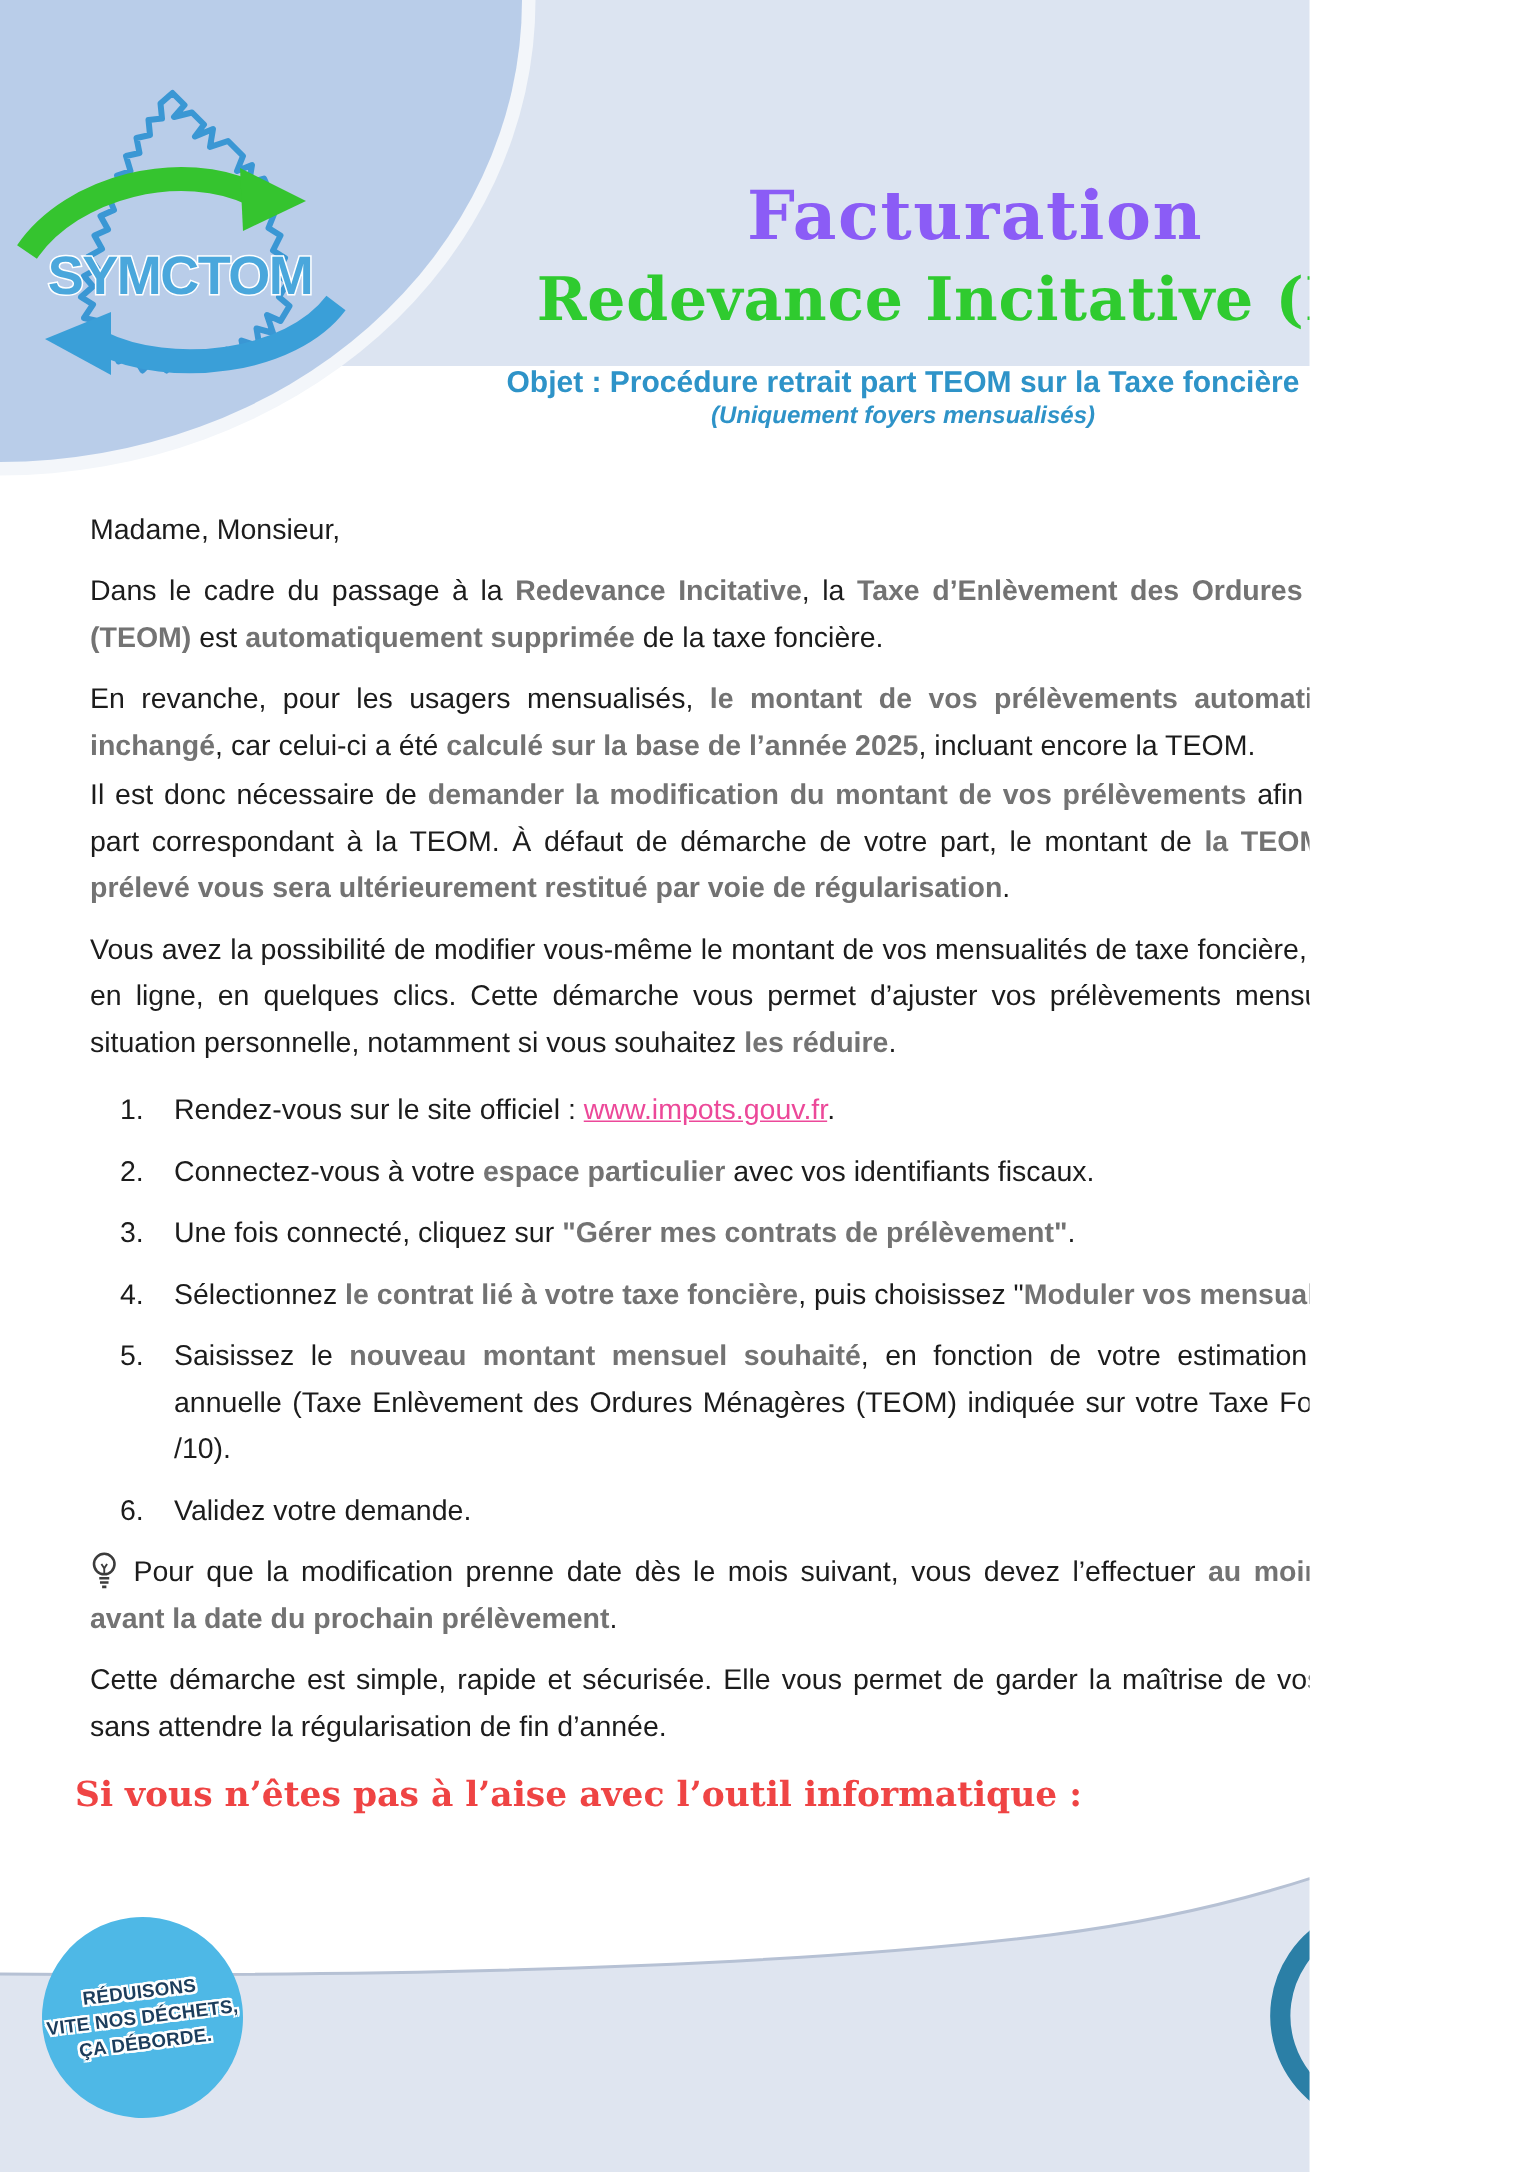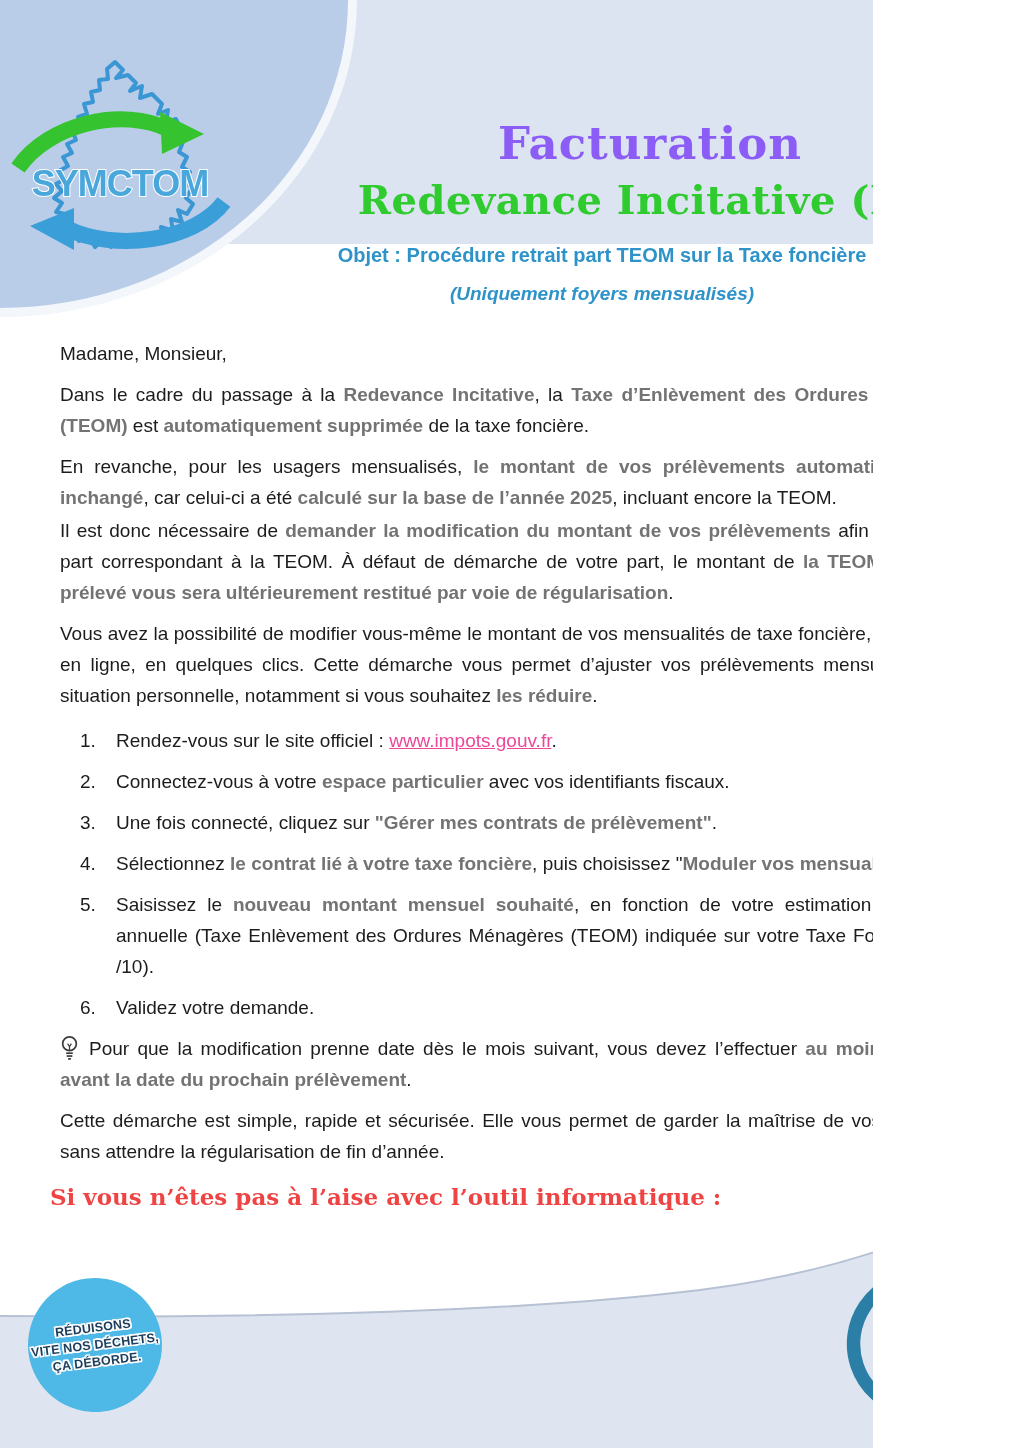--- a/index.html
+++ b/index.html
@@ -14,21 +14,21 @@
   .header-blob{ position:absolute; top:0; left:0; width:348px; height:308px; background:#b9cde9; border-bottom-right-radius:100% 100%; }
   .logo-svg   { position:absolute; left:10px; top:56px; }
 
   .title-block { position:absolute; left:280px; top:116px; width:740px; text-align:center;
                  font-family:"DejaVu Serif", serif; font-weight:bold; line-height:56px; }
   .title-line1 { font-size:45px; color:#8b5cf6; letter-spacing:1px; }
   .title-line2 { font-size:40px; color:#2fcb2f; letter-spacing:0.5px; }
 
   .subject-block { position:absolute; left:190px; top:244px; width:824px; text-align:center; color:#2e93c8; }
   .subject-line1 { font-weight:bold; font-size:20px; }
-  .subject-line2 { font-style:italic; font-weight:600; font-size:19px; margin-top:16px; }
+  .subject-line2 { font-style:italic; font-weight:600; font-size:16px; margin-top:2px; }
 
   
   .content { position:absolute; left:50px; top:338px; width:926px; font-size:19px; color:#1c1c1c; }
   .content p { margin:0 0 10px 10px; line-height:31px; text-align:justify; }
   p.salutation { text-align:left; }
   p.tight { margin-bottom:2px; }
 
   .seg-plain {}
   .seg-blue { color:#737373; font-weight:700; }
   .seg-link { color:#ec4899; text-decoration:underline; }

